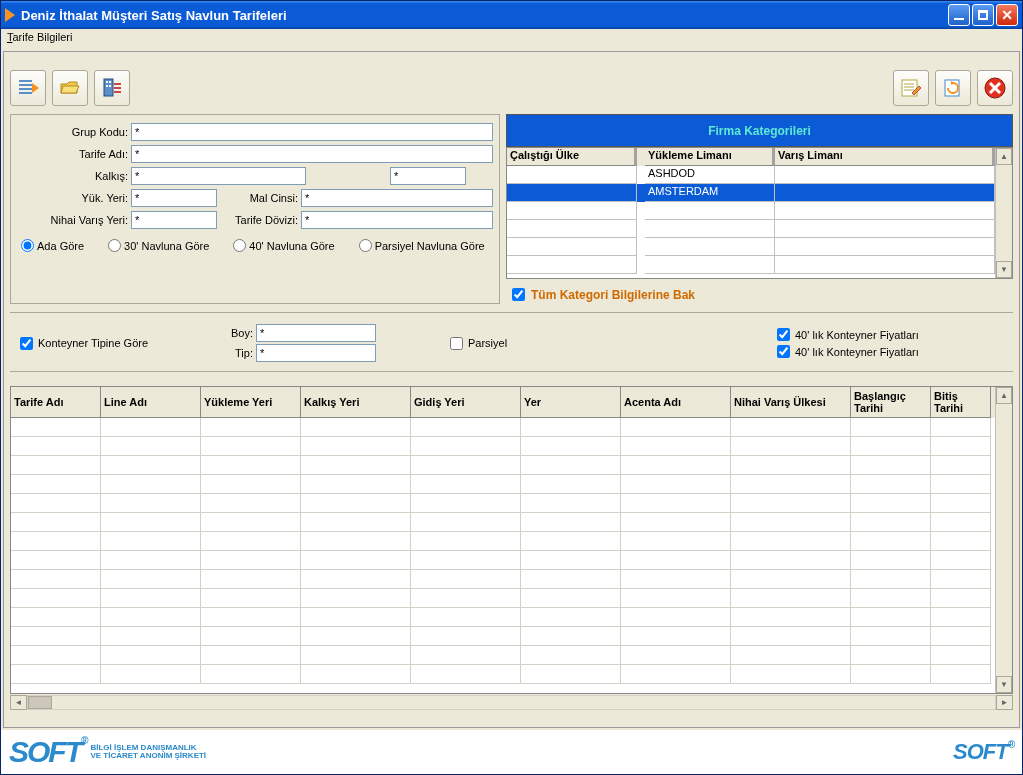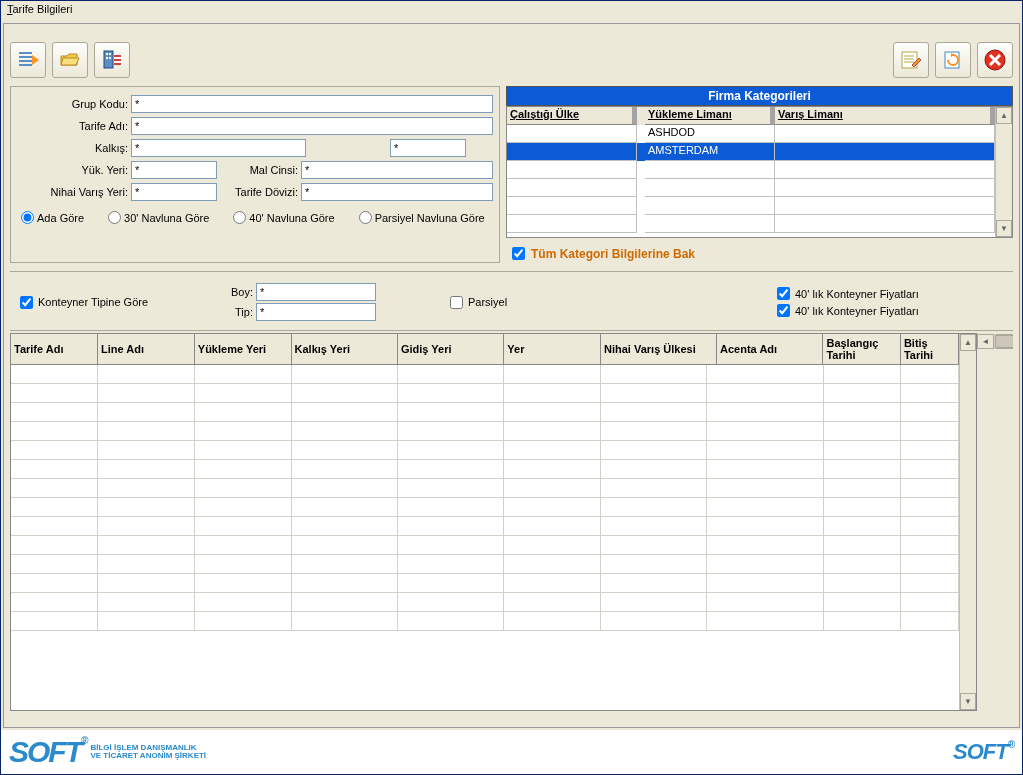--- a/index.html
+++ b/index.html
@@ -114,25 +114,25 @@
   .w-76 { width: 76px; }
 
   .radio-row { padding: 8px 4px 0 4px; font-size: 11px; display: flex; flex-wrap: nowrap; gap: 16px; }
   .radio-row label { margin-right: 8px; display: inline-flex; align-items: center; cursor: pointer; white-space: nowrap; }
   .radio-row label:last-child { margin-right: 0; }
   .radio-row input { margin: 0 3px 0 0; }
 
   .right-panel { flex: 1; display:flex; flex-direction:column; }
   .category-title {
     background: #0a5bd5;
-    color: #ffffff;
+    color: #5eead4;
     font-weight: bold;
     text-align: center;
     border: 1px solid #555;
-    height: 20px;
+    height: 33px;
     font-size: 12px;
     display: flex; align-items: center; justify-content: center;
   }
   .category-grid {
     border: 1px solid #888;
     background: #fff;
     height: 132px;
     display: flex;
     position: relative;
   }
@@ -143,21 +143,21 @@
     font-size: 11px;
   }
   .cat-header-row { background: #ece9d8; }
   .cat-cell {
     border-right: 1px solid #c0c0c0;
     border-bottom: 1px solid #c0c0c0;
     padding: 1px 3px;
     overflow: hidden;
     white-space: nowrap;
   }
-  .cat-header-row .cat-cell { font-weight: bold; border-right:5px solid #a3a3a3; border-bottom:1px solid #888;text-decoration:underline;}
+  .cat-header-row .cat-cell { font-weight: bold; border-right:3px solid #a3a3a3; border-bottom:1px solid #888;}
   .cat-c1 { width: 130px; }
   .cat-c2 { width: 130px; margin-left: 8px; }
   .cat-c3 { flex: 1; }
   .cat-row.selected { background: #0a5bd5; color: #fff; }
   .cat-scroll {
     width: 17px; background: #ece9d8;
     border-left: 1px solid #c0c0c0;
     display: flex; flex-direction: column; justify-content: space-between;
   }
   .sb-btn { height: 17px; background: #ece9d8; border: 1px solid #aca899; display:flex;align-items:center;justify-content:center;font-size:8px;color:#666;}
@@ -178,23 +178,23 @@
   .filter-row .right { flex: 0 0 230px; }
   .mini-form { display: flex; align-items: center; height: 20px; }
   .mini-form .mlbl { width: 40px; text-align: right; padding-right: 3px; }
   .mini-form .form-input { width: 120px; }
   .chk-line { display: flex; align-items: center; height: 17px; }
   .chk-line input { margin: 0 5px 0 0; }
 
   .main-grid-wrap {
     flex: 1;
     display: flex;
-    flex-direction: row;
+    flex-direction: column;
     overflow: hidden;
-    margin-top: 2px;
+    margin-top: 14px;
   }
   .main-grid {
     flex: 1;
     border: 1px solid #888;
     background: #fff;
     overflow: hidden;
     position: relative;
     display: flex;
   }
   .grid-body { flex: 1; display:flex; flex-direction:column; overflow:hidden;}
@@ -238,20 +238,35 @@
   .soft-text { font-family: Arial Black, Arial; font-size: 30px; font-style: italic; font-weight: 900; color: #2a8acb; letter-spacing:-2px;}
   .soft-small { font-size: 8px; font-weight: bold; color: #2a8acb; line-height: 1.05; }
   .logo-right { font-family: Arial Black, Arial; font-size: 22px; font-style: italic; font-weight: 900; color: #2a8acb; letter-spacing:-1px; }
   .reg { font-size:10px; vertical-align: top; }
 </style>
 </head>
 <body>
 
 <div class="window">
 
+  <div class="titlebar">
+    <div class="orange-arrow"></div>
+    <div class="title">Deniz İthalat Müşteri Satış Navlun Tarifeleri</div>
+    <div class="title-buttons">
+      <div class="title-btn min">
+          <div class="min-line"></div>
+        </div>
+      <div class="title-btn max">
+          <div class="max-sq"></div>
+        </div>
+      <div class="title-btn close">
+          <div class="close-x">✕</div>
+        </div>
+    </div>
+  </div>
 
   <div class="menubar">
     <span><u>T</u><span>arife Bilgileri</span></span>
   </div>
 
   <div class="content">
 
     <div class="toolbar">
       <div class="toolbar-group">
         <div class="tool-btn">
@@ -444,22 +459,22 @@
     <div class="main-grid-wrap">
       <div class="main-grid">
         <div class="grid-body">
           <div class="grid-header" id="grid-header">
               <div class="gh" style="width: 90px;">Tarife Adı</div>
               <div class="gh" style="width: 100px;">Line Adı</div>
               <div class="gh" style="width: 100px;">Yükleme Yeri</div>
               <div class="gh" style="width: 110px;">Kalkış Yeri</div>
               <div class="gh" style="width: 110px;">Gidiş Yeri</div>
               <div class="gh" style="width: 100px;">Yer</div>
+              <div class="gh" style="width: 110px;">Acenta Adı</div>
               <div class="gh" style="width: 120px;">Nihai Varış Ülkesi</div>
-              <div class="gh" style="width: 110px;">Acenta Adı</div>
               <div class="gh" style="width: 80px;">Başlangıç Tarihi</div>
               <div class="gh" style="width: 60px;">Bitiş Tarihi</div>
             </div>
           <div class="grid-rows" id="grid-rows">
               <div class="grid-row">
                 <div class="gcell" style="width: 90px;"></div>
                 <div class="gcell" style="width: 100px;"></div>
                 <div class="gcell" style="width: 100px;"></div>
                 <div class="gcell" style="width: 110px;"></div>
                 <div class="gcell" style="width: 110px;"></div>

